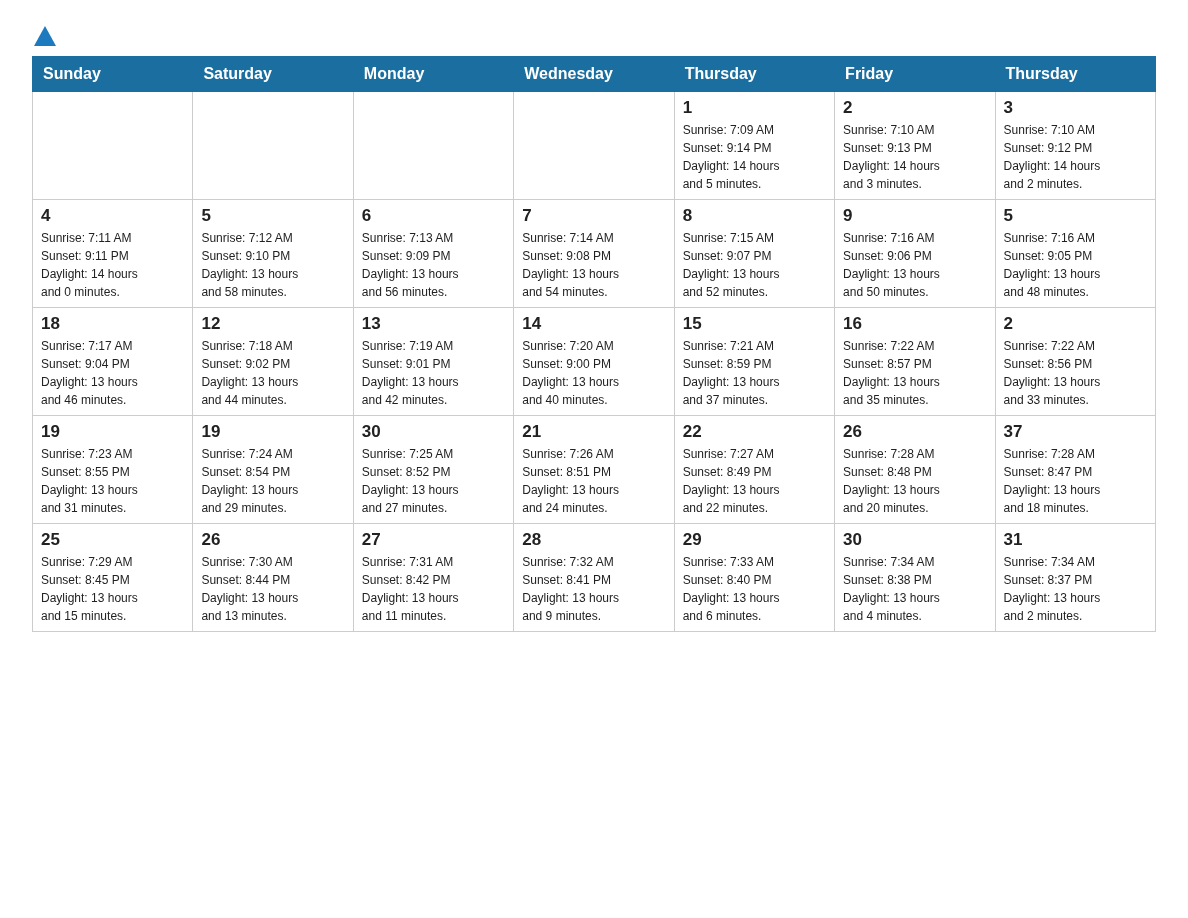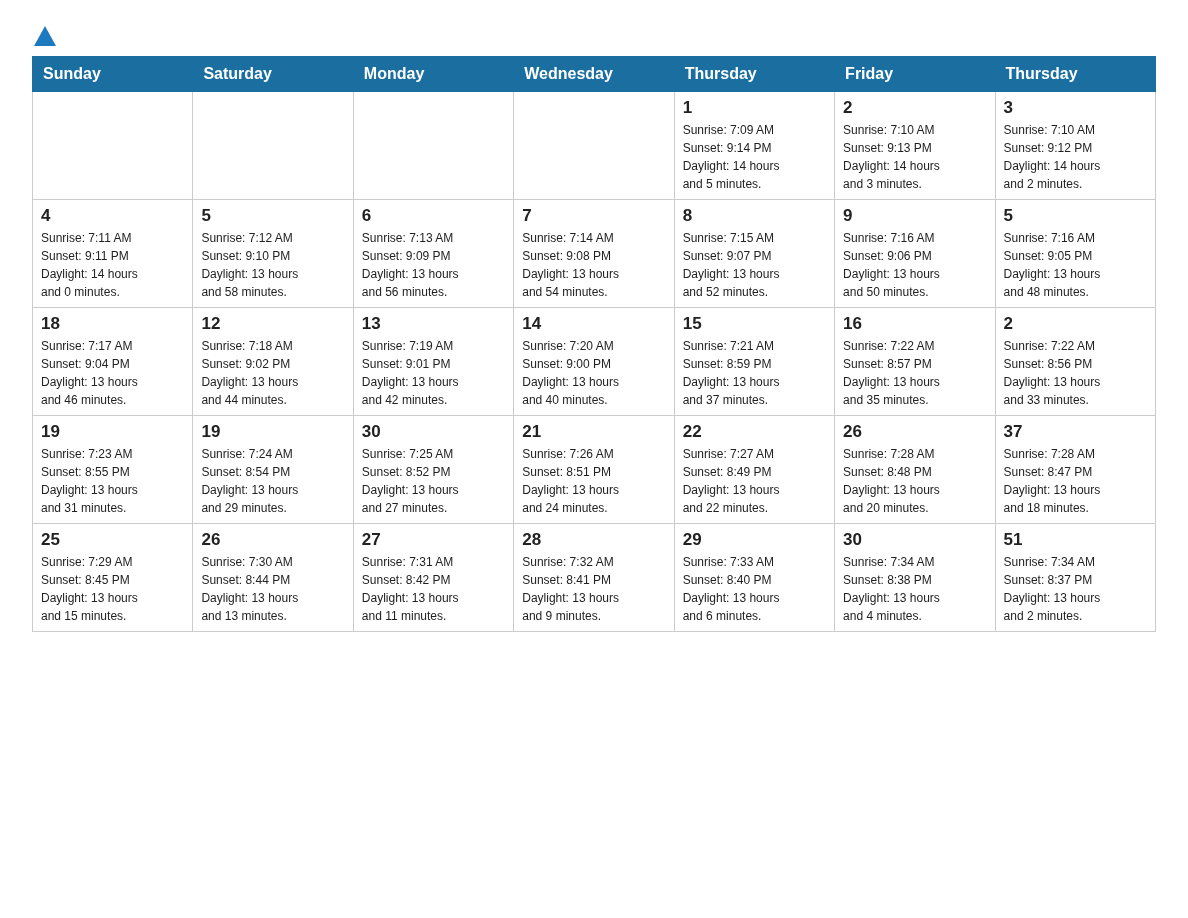--- a/index.html
+++ b/index.html
@@ -252,18 +252,18 @@
         </td>
         <td>
           <span class="day-num">29</span>
           <div class="day-info">Sunrise: 7:33 AM<br>Sunset: 8:40 PM<br>Daylight: 13 hours<br>and 6 minutes.</div>
         </td>
         <td>
           <span class="day-num">30</span>
           <div class="day-info">Sunrise: 7:34 AM<br>Sunset: 8:38 PM<br>Daylight: 13 hours<br>and 4 minutes.</div>
         </td>
         <td>
-          <span class="day-num">51</span>
+          <span class="day-num">31</span>
           <div class="day-info">Sunrise: 7:34 AM<br>Sunset: 8:37 PM<br>Daylight: 13 hours<br>and 2 minutes.</div>
         </td>
       </tr>
     </tbody>
 </table>
 
 </body></html>

